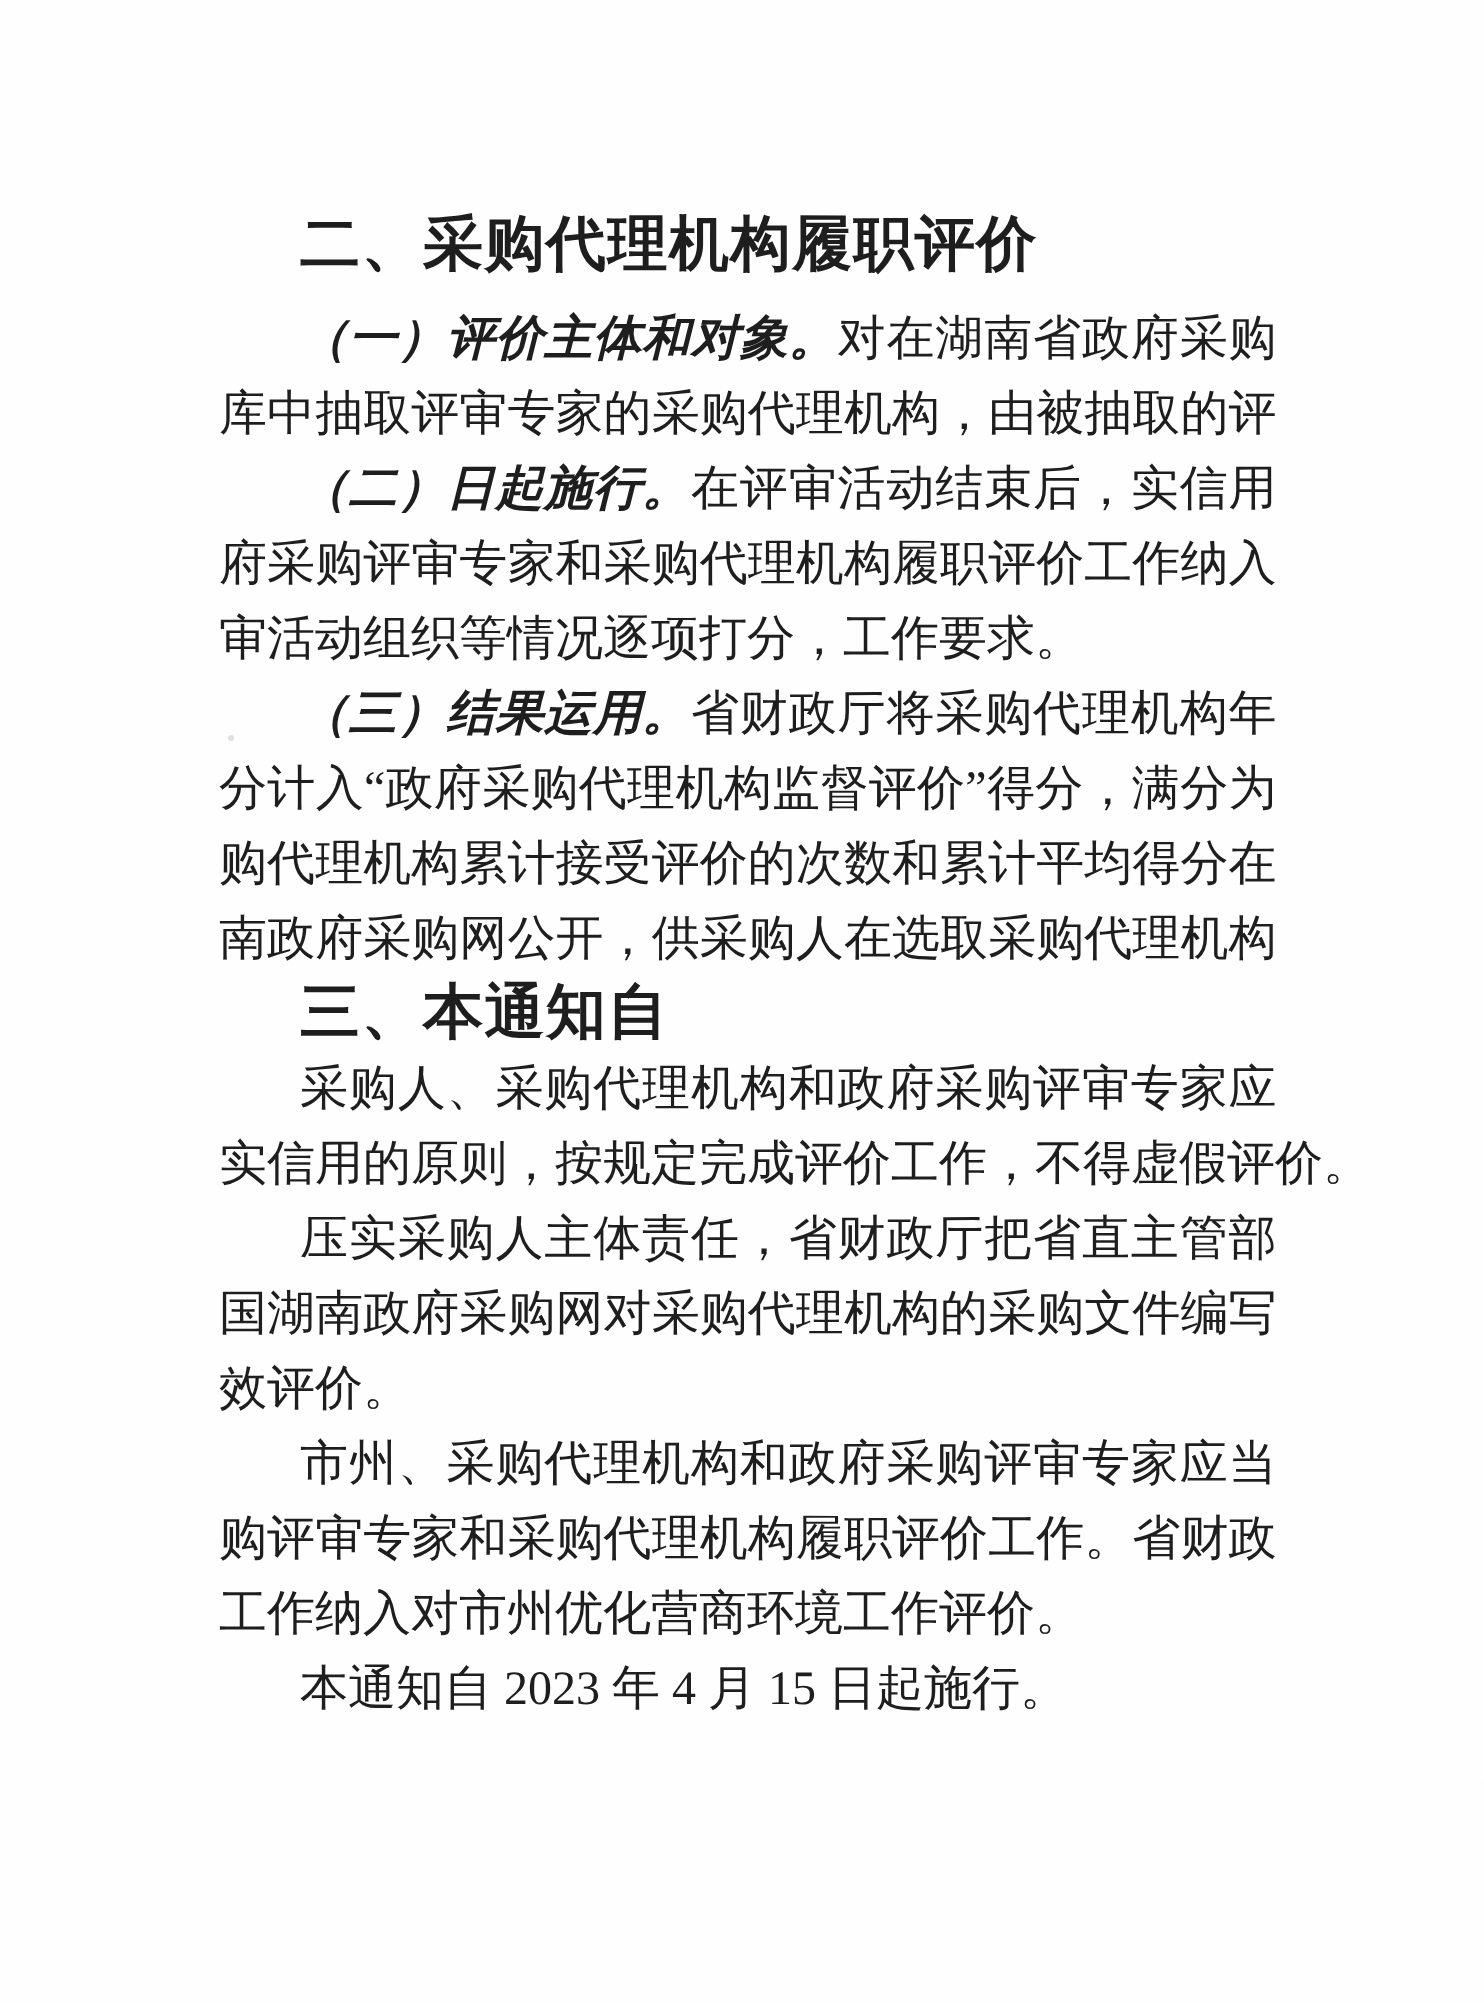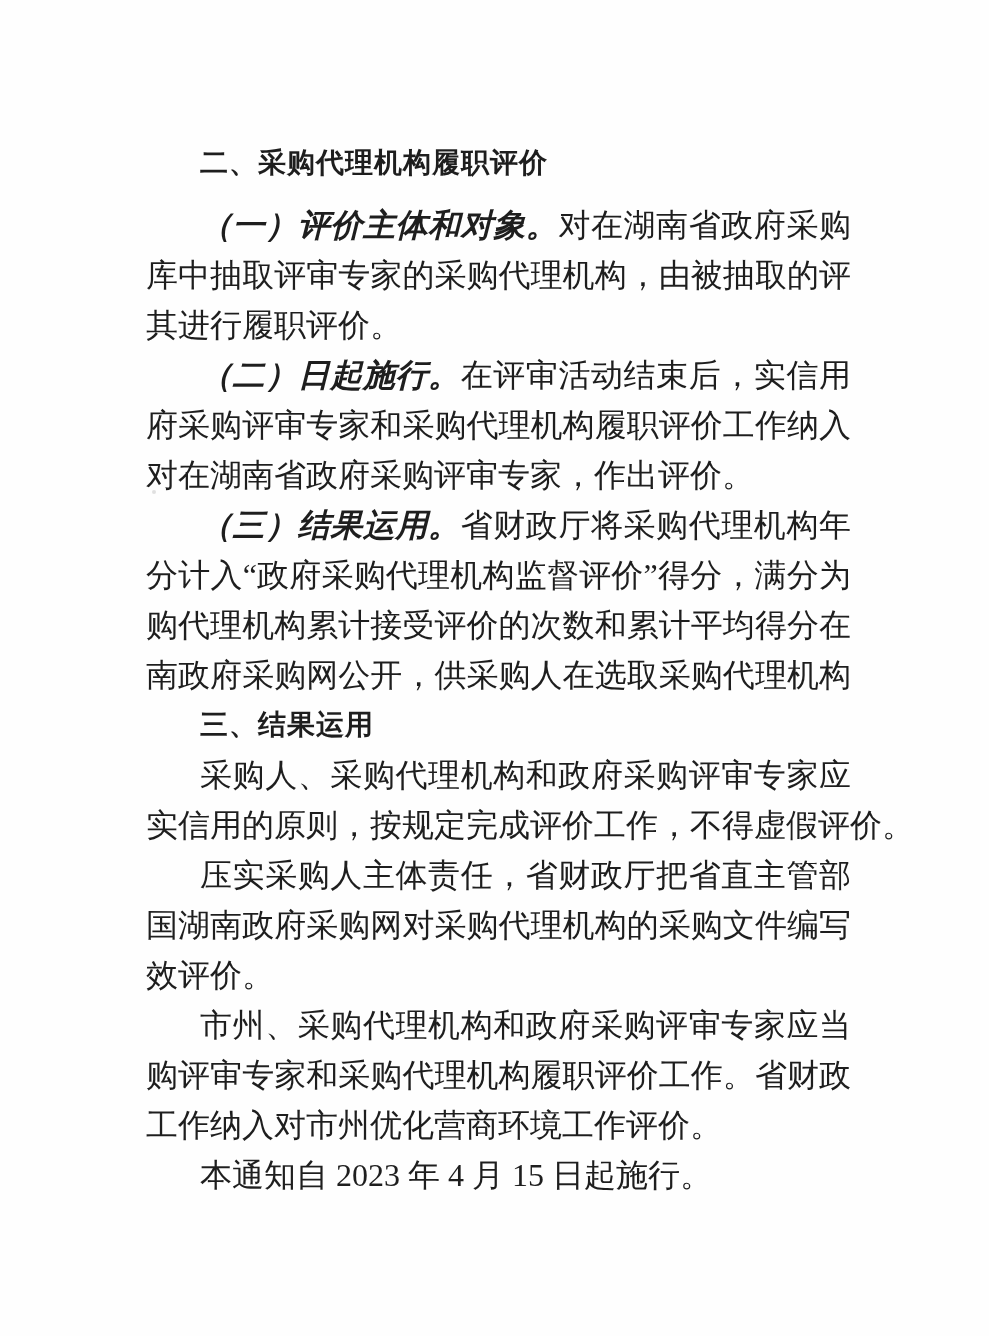--- a/index.html
+++ b/index.html
@@ -34,21 +34,21 @@
     text-align: justify;
     text-align-last: justify;
     overflow: hidden;
   }
   .line.indent {
     text-indent: 54px;
   }
   .line.heading {
     font-family: Liberation Serif, serif;
     font-weight: 700;
-    font-size: 28px;
+    font-size: 40px;
     letter-spacing: 1px;
   }
   .line.heading.first {
     margin-bottom: 12px;
   }
   .lead {
     font-weight: 700;
     font-style: italic;
   }
   .speck {
@@ -58,29 +58,28 @@
   }
 </style>
 </head>
 <body>
 
 <div class="page">
   <div class="doc">
       <div class="line heading first indent"><span>二、采购代理机构履职评价</span></div>
       <div class="line body indent fill"><span class="lead">（一）评价主体和对象。</span><span>对在湖南省政府采购评审专家</span></div>
       <div class="line body fill"><span>库中抽取评审专家的采购代理机构，由被抽取的评审专家对</span></div>
-      <div class="line body"><span>其进行履职评价。</span></div>
       <div class="line body indent fill"><span class="lead">（二）日起施行。</span><span>在评审活动结束后，实信用的原则</span></div>
       <div class="line body fill"><span>府采购评审专家和采购代理机构履职评价工作纳入预算绩、评</span></div>
-      <div class="line body"><span>对在湖南省政府采购评审专家，作出评价。</span></div>
+      <div class="line body"><span>审活动组织等情况逐项打分，工作要求。</span></div>
       <div class="line body indent fill"><span class="lead">（三）结果运用。</span><span>省财政厅将采购代理机构年度平均得</span></div>
       <div class="line body fill"><span>分计入“政府采购代理机构监督评价”得分，满分为 5 分。采</span></div>
       <div class="line body fill"><span>购代理机构累计接受评价的次数和累计平均得分在中国湖</span></div>
       <div class="line body fill"><span>南政府采购网公开，供采购人在选取采购代理机构时参考。</span></div>
-      <div class="line heading indent"><span>三、结果运用</span></div>
+      <div class="line heading indent"><span>三、本通知自</span></div>
       <div class="line body indent fill"><span>采购人、采购代理机构和政府采购评审专家应当遵循诚</span></div>
       <div class="line body"><span>实信用的原则，按规定完成评价工作，不得虚假评价。</span></div>
       <div class="line body indent fill"><span>压实采购人主体责任，省财政厅把省直主管部门做好政</span></div>
       <div class="line body fill"><span>国湖南政府采购网对采购代理机构的采购文件编写质量</span></div>
       <div class="line body"><span>效评价。</span></div>
       <div class="line body indent fill"><span>市州、采购代理机构和政府采购评审专家应当遵循诚</span></div>
       <div class="line body fill"><span>购评审专家和采购代理机构履职评价工作。省财政厅将此项</span></div>
       <div class="line body"><span>工作纳入对市州优化营商环境工作评价。</span></div>
       <div class="line body indent"><span>本通知自 2023 年 4 月 15 日起施行。</span></div>
     </div>

